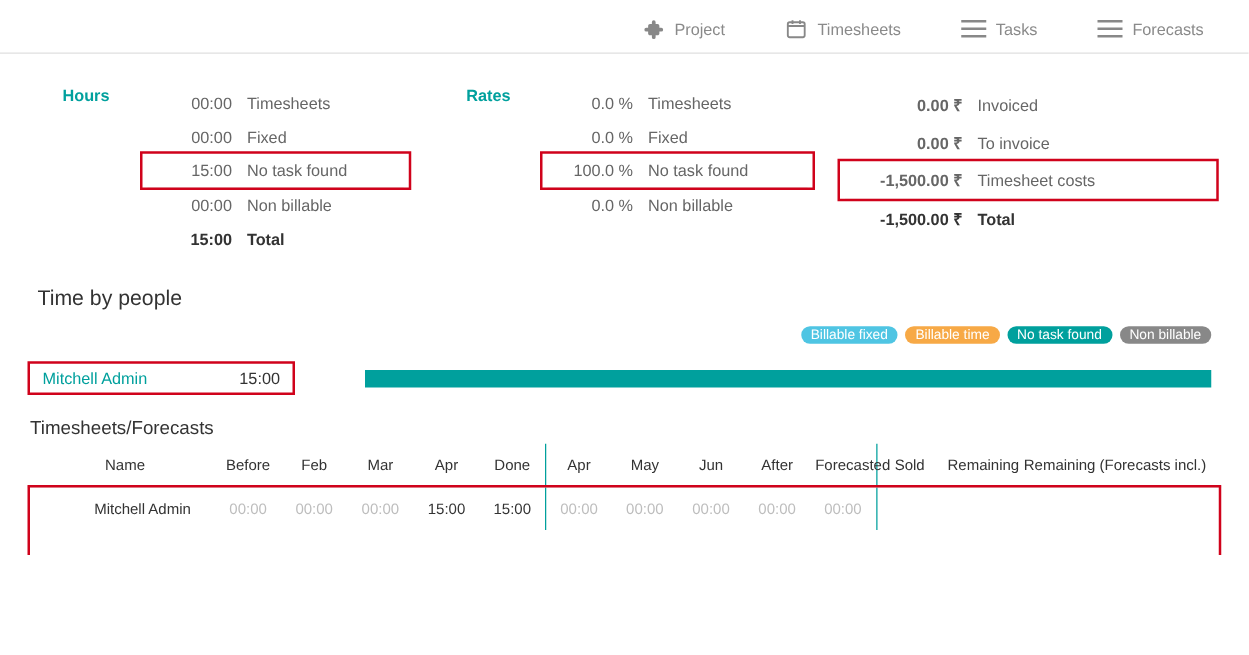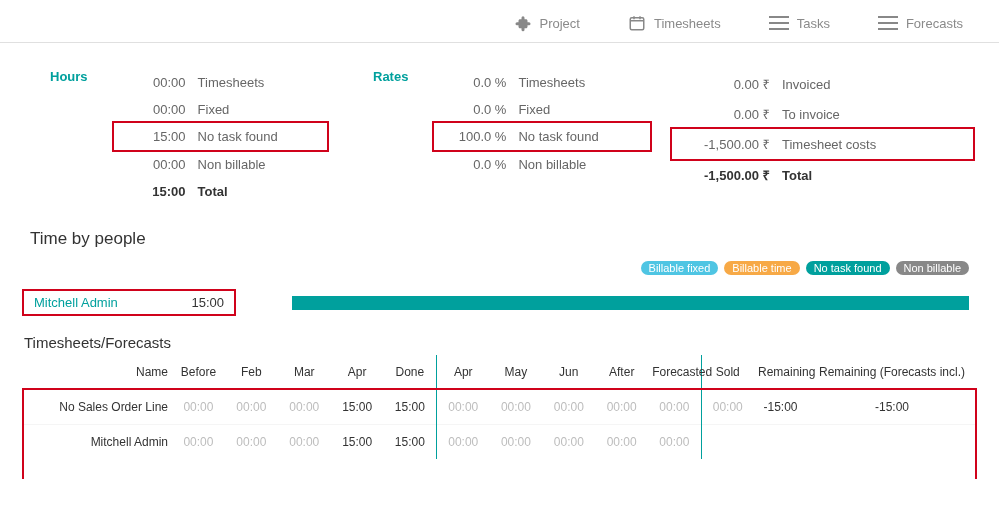--- a/index.html
+++ b/index.html
@@ -68,21 +68,21 @@
   .rowbox {
     position:relative;
   }
   .redbox::after {
     content:"";
     position:absolute;
     left:-6px; right:-6px; top:-2px; bottom:-2px;
     border:2px solid var(--red);
     pointer-events:none;
   }
-  .prof .row .val { min-width:90px; }
+  .prof .row .val { min-width:90px;font-weight:bold; }
   .section-title {
     font-size:17px;
     color:#333;
     padding: 14px 30px 6px 30px;
   }
   
   .tbp-wrap { padding: 6px 30px 12px 22px; }
   .legend { display:flex; justify-content:flex-end; gap:6px; margin-bottom:14px; }
   .badge {
     display:inline-block;
@@ -110,21 +110,21 @@
     background:var(--teal-bar);
     height:14px;
     align-self:center;
   }
   
   .table-wrap { padding: 0 22px 20px 22px; position:relative;}
   .table-title { font-size:15px; color:#333; padding: 6px 0 4px 2px;}
   table { width:100%; border-collapse:collapse; table-layout:fixed; }
   th, td { text-align:center; padding:10px 4px; font-size:12px; color:var(--gray); }
   th { color:#333; font-weight:normal; border-bottom:1px solid var(--border);}
-  th.name, td.name { text-align:right; padding-left:10px; }
+  th.name, td.name { text-align:center; padding-left:10px; }
   .namecol { width:150px;}
   .sep-l { border-left: 1px solid var(--teal); }
   tr.datarow td { border-top:1px solid var(--gray-vlight);}
   tr.group td.name { color:var(--teal); font-weight:600; }
   tr.group td.bold, td.bold { color:#333; font-weight:600;}
   tr.sub1 td.name { padding-left:24px; color:#333;}
   tr.sub2 td.name { padding-left:38px; color:#333;}
   td.dim { color:var(--gray-light); }
   td.neg { color:#333; }
   .table-redbox {
@@ -301,36 +301,20 @@
         <th>May</th>
         <th>Jun</th>
         <th>After</th>
         <th>Forecasted</th>
         <th class="sep-l">Sold</th>
         <th>Remaining</th>
         <th>Remaining (Forecasts incl.)</th>
       </tr>
     </thead>
     <tbody>
-      <tr class="datarow sub1">
-        <td class="name">No Sales Order Line</td>
-        <td class="dim">00:00</td>
-        <td class="dim">00:00</td>
-        <td class="dim">00:00</td>
-        <td class="" style="color:#333;">15:00</td>
-        <td class="" style="color:#333;">15:00</td>
-        <td class="dim sep-l">00:00</td>
-        <td class="dim">00:00</td>
-        <td class="dim">00:00</td>
-        <td class="dim">00:00</td>
-        <td class="dim">00:00</td>
-        <td class="dim sep-l">00:00</td>
-        <td class="neg">-15:00</td>
-        <td class="neg">-15:00</td>
-      </tr>
       <tr class="datarow sub2">
         <td class="name">Mitchell Admin</td>
         <td class="dim">00:00</td>
         <td class="dim">00:00</td>
         <td class="dim">00:00</td>
         <td style="color:#333;">15:00</td>
         <td style="color:#333;">15:00</td>
         <td class="dim sep-l">00:00</td>
         <td class="dim">00:00</td>
         <td class="dim">00:00</td>

